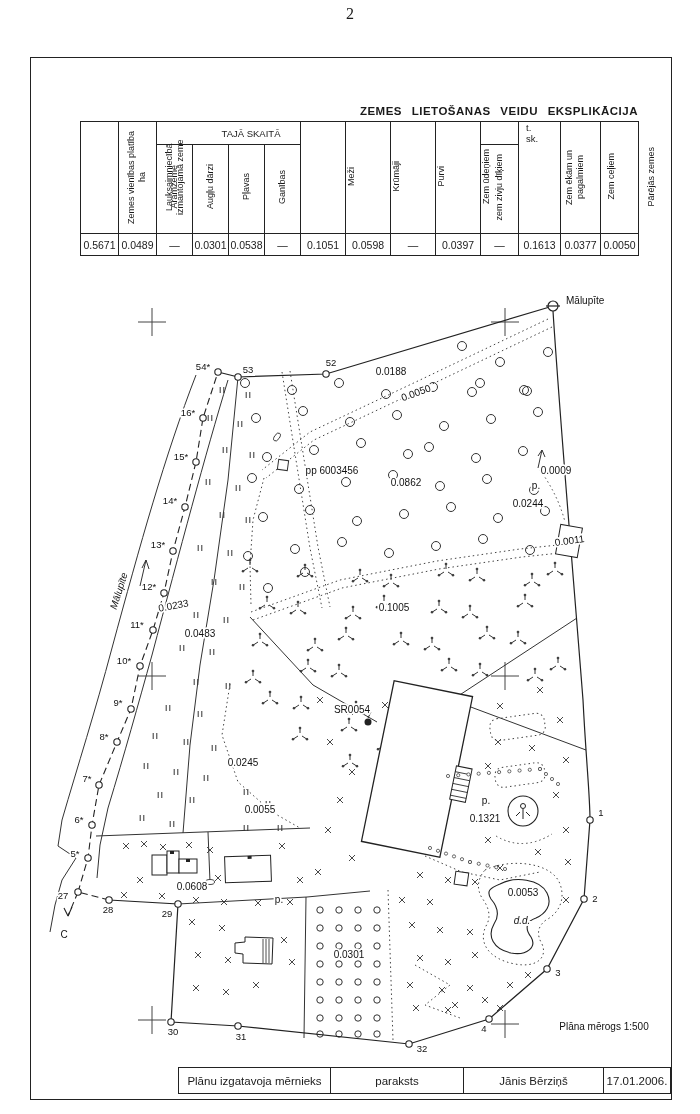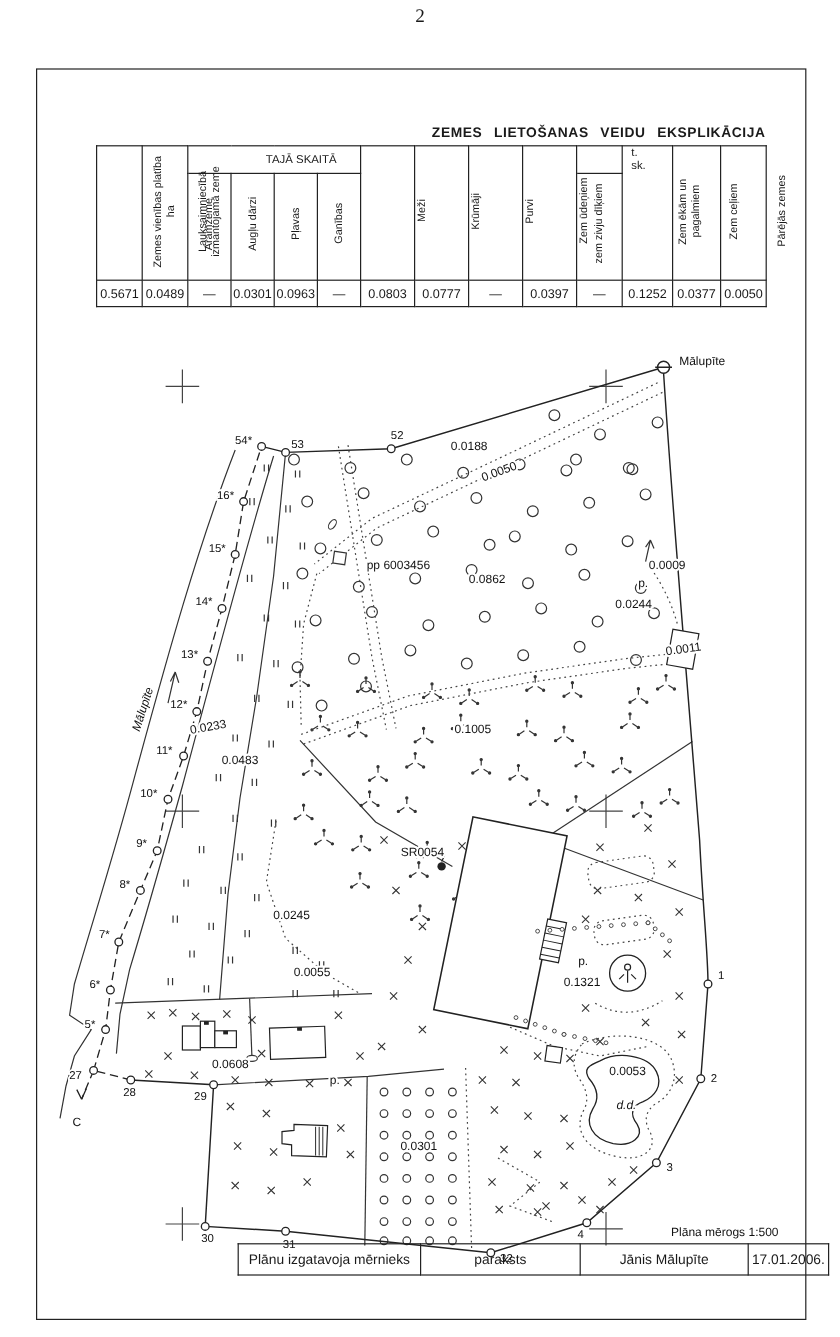--- a/index.html
+++ b/index.html
@@ -8,21 +8,21 @@
   .frame{position:absolute;left:30px;top:57px;width:640px;height:1041px;border:1.6px solid #222;}
   .expl-title{position:absolute;left:80px;top:105px;width:558px;text-align:right;font-size:11.5px;font-weight:bold;letter-spacing:.5px;word-spacing:6px;}
   table.expl{position:absolute;left:80px;top:121px;border-collapse:collapse;table-layout:fixed;width:558px;}
   table.expl th,table.expl td{border:1px solid #222;padding:0;margin:0;font-weight:normal;}
   table.expl th{vertical-align:middle;text-align:center;}
   .vt{writing-mode:vertical-rl;transform:rotate(180deg);font-size:9px;line-height:1.2;display:inline-block;max-height:100px;white-space:normal;text-align:center;}
   tr.grp th{height:18px;font-size:9.5px;padding-left:45px;}
   tr.sub th{height:88px;}
   th.full{height:106px;}
   tr.vals td{height:21px;text-align:center;font-size:10.5px;}
-  table.footer{position:absolute;left:178px;top:1036px;border-collapse:collapse;table-layout:fixed;width:492px;margin-left:20px;}
+  table.footer{position:absolute;left:178px;top:1067px;border-collapse:collapse;table-layout:fixed;width:492px;}
   table.footer td{border:1.2px solid #222;height:25px;text-align:center;font-size:11.5px;padding:0 2px;}
   #svgwrap{position:absolute;left:30px;top:268px;width:641px;height:789px;}
   .al{paint-order:stroke;stroke:#fff;stroke-width:3.5px;fill:#111;font-size:10px;}
   .ptl{paint-order:stroke;stroke:#fff;stroke-width:3px;fill:#111;font-size:9.5px;}
 </style>
 </head>
 <body>
 
 <div class="pageno">2</div>
 <div class="frame"></div>
@@ -65,28 +65,28 @@
     <th><span class="vt">Augļu dārzi</span></th>
     <th><span class="vt">Pļavas</span></th>
     <th><span class="vt">Ganības</span></th>
     <th><span class="vt">zem zivju dīķiem</span></th>
   </tr>
   <tr class="vals">
     <td>0.5671</td>
     <td>0.0489</td>
     <td>—</td>
     <td>0.0301</td>
-    <td>0.0963</td>
+    <td>0.0538</td>
     <td>—</td>
-    <td>0.0803</td>
-    <td>0.0777</td>
+    <td>0.1051</td>
+    <td>0.0598</td>
     <td>—</td>
     <td>0.0397</td>
     <td>—</td>
-    <td>0.1252</td>
+    <td>0.1613</td>
     <td>0.0377</td>
     <td>0.0050</td>
   </tr>
 </tbody>
   </table>
 
 <div id="svgwrap">
 <svg id="svgmap" width="641" height="789" viewBox="30 268 641 789" xmlns="http://www.w3.org/2000/svg">
   <defs>
     <g id="shrubsym" stroke="#333" stroke-width="1" fill="#333">
@@ -522,17 +522,17 @@
   <colgroup>
       <col style="width:152px">
       <col style="width:133px">
       <col style="width:140px">
       <col style="width:67px">
     </colgroup>
   <tbody>
       <tr>
     <td>Plānu izgatavoja mērnieks</td>
     <td>paraksts</td>
-    <td>Jānis Mālupīte</td>
+    <td>Jānis Bērziņš</td>
     <td>17.01.2006.</td>
   </tr>
 </tbody>
   </table>
 
 </body></html>

